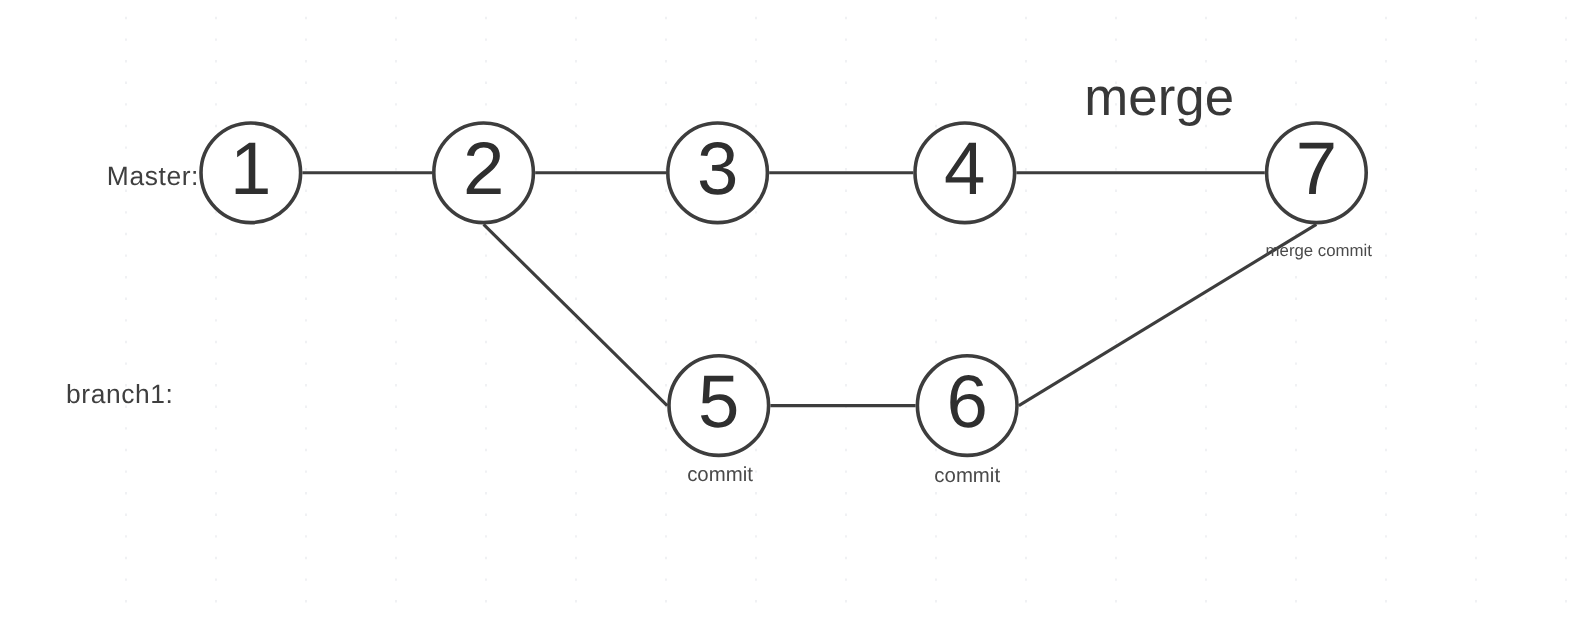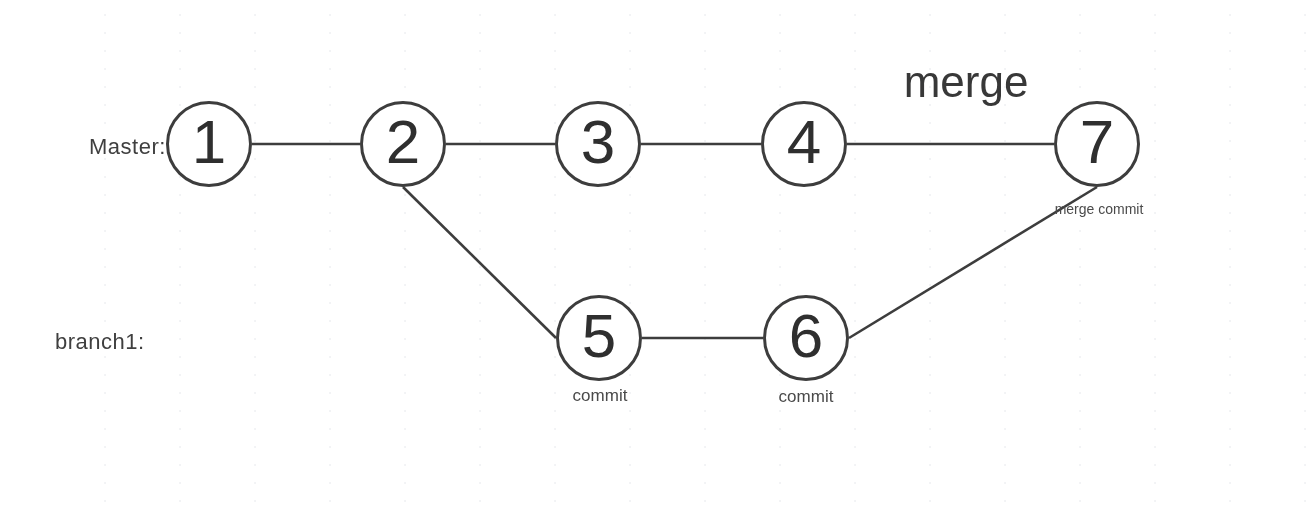--- a/index.html
+++ b/index.html
@@ -90,21 +90,21 @@
       <line x1="446" y1="144" x2="555" y2="144" stroke="#3d3d3d" stroke-width="2.6"></line>
       <line x1="641" y1="144" x2="761" y2="144" stroke="#3d3d3d" stroke-width="2.6"></line>
       <line x1="847" y1="144" x2="1054" y2="144" stroke="#3d3d3d" stroke-width="2.6"></line>
       <line x1="403" y1="187" x2="556" y2="338" stroke="#3d3d3d" stroke-width="2.6"></line>
       <line x1="642" y1="338" x2="763" y2="338" stroke="#3d3d3d" stroke-width="2.6"></line>
       <line x1="849" y1="338" x2="1097" y2="187" stroke="#3d3d3d" stroke-width="2.6"></line>
     </svg>
 
   <div class="row-label" style="left: 55px; top: 147px; margin-left: 34px;">Master:</div>
 
-  <div class="row-label" style="left: 55px; top: 342px; text-align: center;">branch1:</div>
+  <div class="row-label" style="left: 55px; top: 329px; text-align: center;">branch1:</div>
 
   <div class="node" style="left: 166px; top: 101px; width: 86px; height: 86px;">1</div>
 
   <div class="node" style="left: 360px; top: 101px; width: 86px; height: 86px;">2</div>
 
   <div class="node" style="left: 555px; top: 101px; width: 86px; height: 86px;">3</div>
 
   <div class="node" style="left: 761px; top: 101px; width: 86px; height: 86px;">4</div>
 
   <div class="node" style="left: 556px; top: 295px; width: 86px; height: 86px;">5</div>

